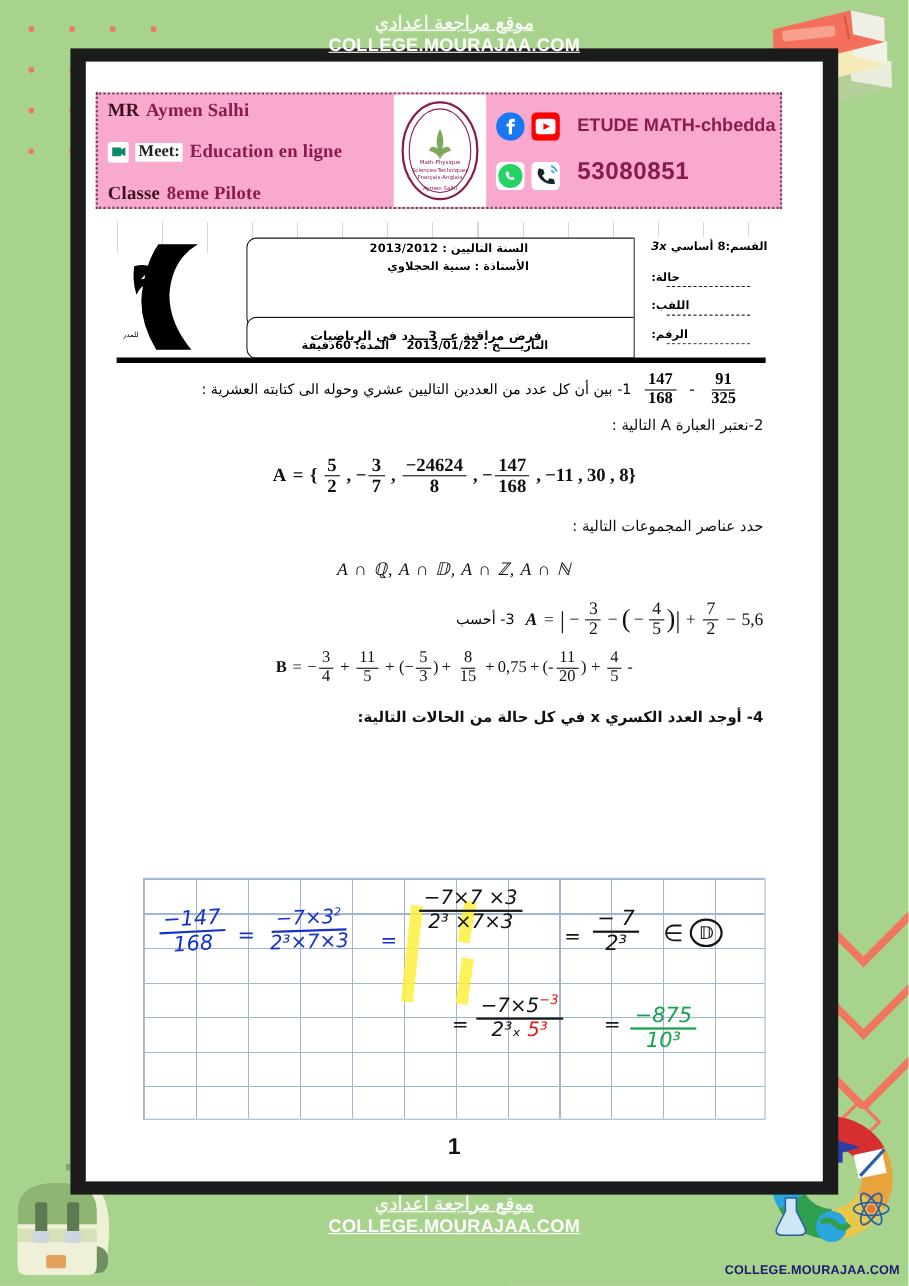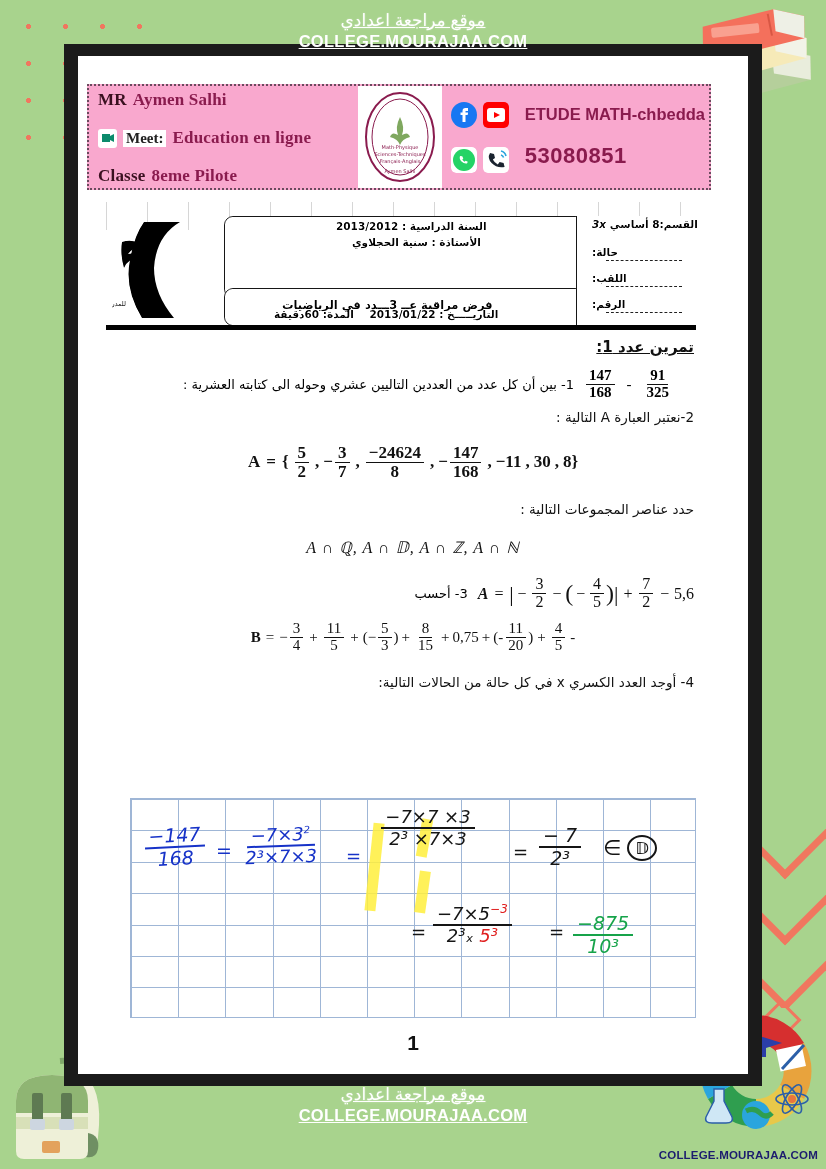--- a/index.html
+++ b/index.html
@@ -394,21 +394,21 @@
           <path d="M10 24 q14 -4 22 6 q-10 -2 -16 6 q8 -2 12 4 q-12 0 -16 10 q-4 -14 -2 -26 z" fill="#111"></path>
           <text x="14" y="88" font-size="6.5" fill="#111" font-family="DejaVu Sans, sans-serif" direction="rtl">للمدرسة الإعدادية شيرة</text>
         </svg>
       </div>
 
       <div class="sh-box sh-main"></div>
       <div class="sh-box sh-sub"></div>
       <div class="sh-box sh-right"></div>
 
       <div class="sh-ar" style="left:230px; top:18px; font-size:10.5px; font-weight:700;">
-        <span>السنة الدراسية :</span>
+        <span>السنة التاليين :</span>
         <span>2013/2012</span>
       </div>
       <div class="sh-ar" style="left:246px; top:34px; font-size:10.5px; font-weight:700;">
         <span>الأستاذة : </span><span>سنية الحجلاوي</span>
       </div>
       <div class="sh-ar" style="left:168px; top:62px; font-size:10.5px; font-weight:700;margin-top:44px;">
         <span>التاريـــــخ :</span>
         <span>2013/01/22</span>
         <span style="margin-right:12px">المدة:</span>
         <span>60دقيقة</span>
@@ -424,21 +424,20 @@
       <div class="sh-ar" style="left:486px; top:70px; font-size:10.5px; font-weight:700;">اللقب:</div>
       <div class="sh-underline" style="left:500px; top:84px; width:76px;"></div>
       <div class="sh-ar" style="left:486px; top:96px; font-size:10.5px; font-weight:700;">الرقم:</div>
       <div class="sh-underline" style="left:500px; top:110px; width:76px;"></div>
 
       <div class="scan-rule"></div>
     </div>
 
     <div class="body-area">
 
-      <div class="ex-title">تمرين عدد 1:</div>
 
       <div class="q-row" style="padding:0 54px 0 34px;">
         <span style="font-family:'DejaVu Sans',sans-serif; font-size:13px; direction:rtl;">1- بين أن كل عدد من العددين التاليين عشري وحوله الى كتابته العشرية :</span>
         <span class="frac" style="font-family:'Liberation Serif',serif; font-size:15px; font-weight:700;">
           <span class="num">147</span>
           <span class="den">168</span>
         </span>
         <span style="font-family:'Liberation Serif',serif; font-size:15px;">-</span>
         <span class="frac" style="font-family:'Liberation Serif',serif; font-size:15px; font-weight:700; margin-right:22px;">
           <span class="num">91</span>
@@ -553,21 +552,21 @@
           </span>
           <span>)</span>
         <span style="margin:0 4px">+</span>
         <span class="frac">
             <span class="num">4</span>
             <span class="den">5</span>
           </span>
         <span style="margin-left:3px">-</span>
       </div>
 
-      <div class="q-line" style="margin-top:16px;">4- أوجد العدد الكسري x في كل حالة من الحالات التالية:</div>
+      <div class="q-line" style="margin-top:16px;font-weight:bold;">4- أوجد العدد الكسري x في كل حالة من الحالات التالية:</div>
     </div>
 
     <div class="work-grid">
 
       <div class="hl" style="left:238px; top:24px; width:11px; height:88px; transform:rotate(6deg);"></div>
       <div class="hl" style="left:288px; top:20px; width:11px; height:38px; transform:rotate(10deg);"></div>
       <div class="hl" style="left:286px; top:72px; width:11px; height:42px; transform:rotate(8deg);"></div>
 
       <div class="hw hw-blue" style="left:14px; top:26px; font-size:19px; font-style:italic; transform:rotate(-3deg);">
         <span class="hw-frac">

